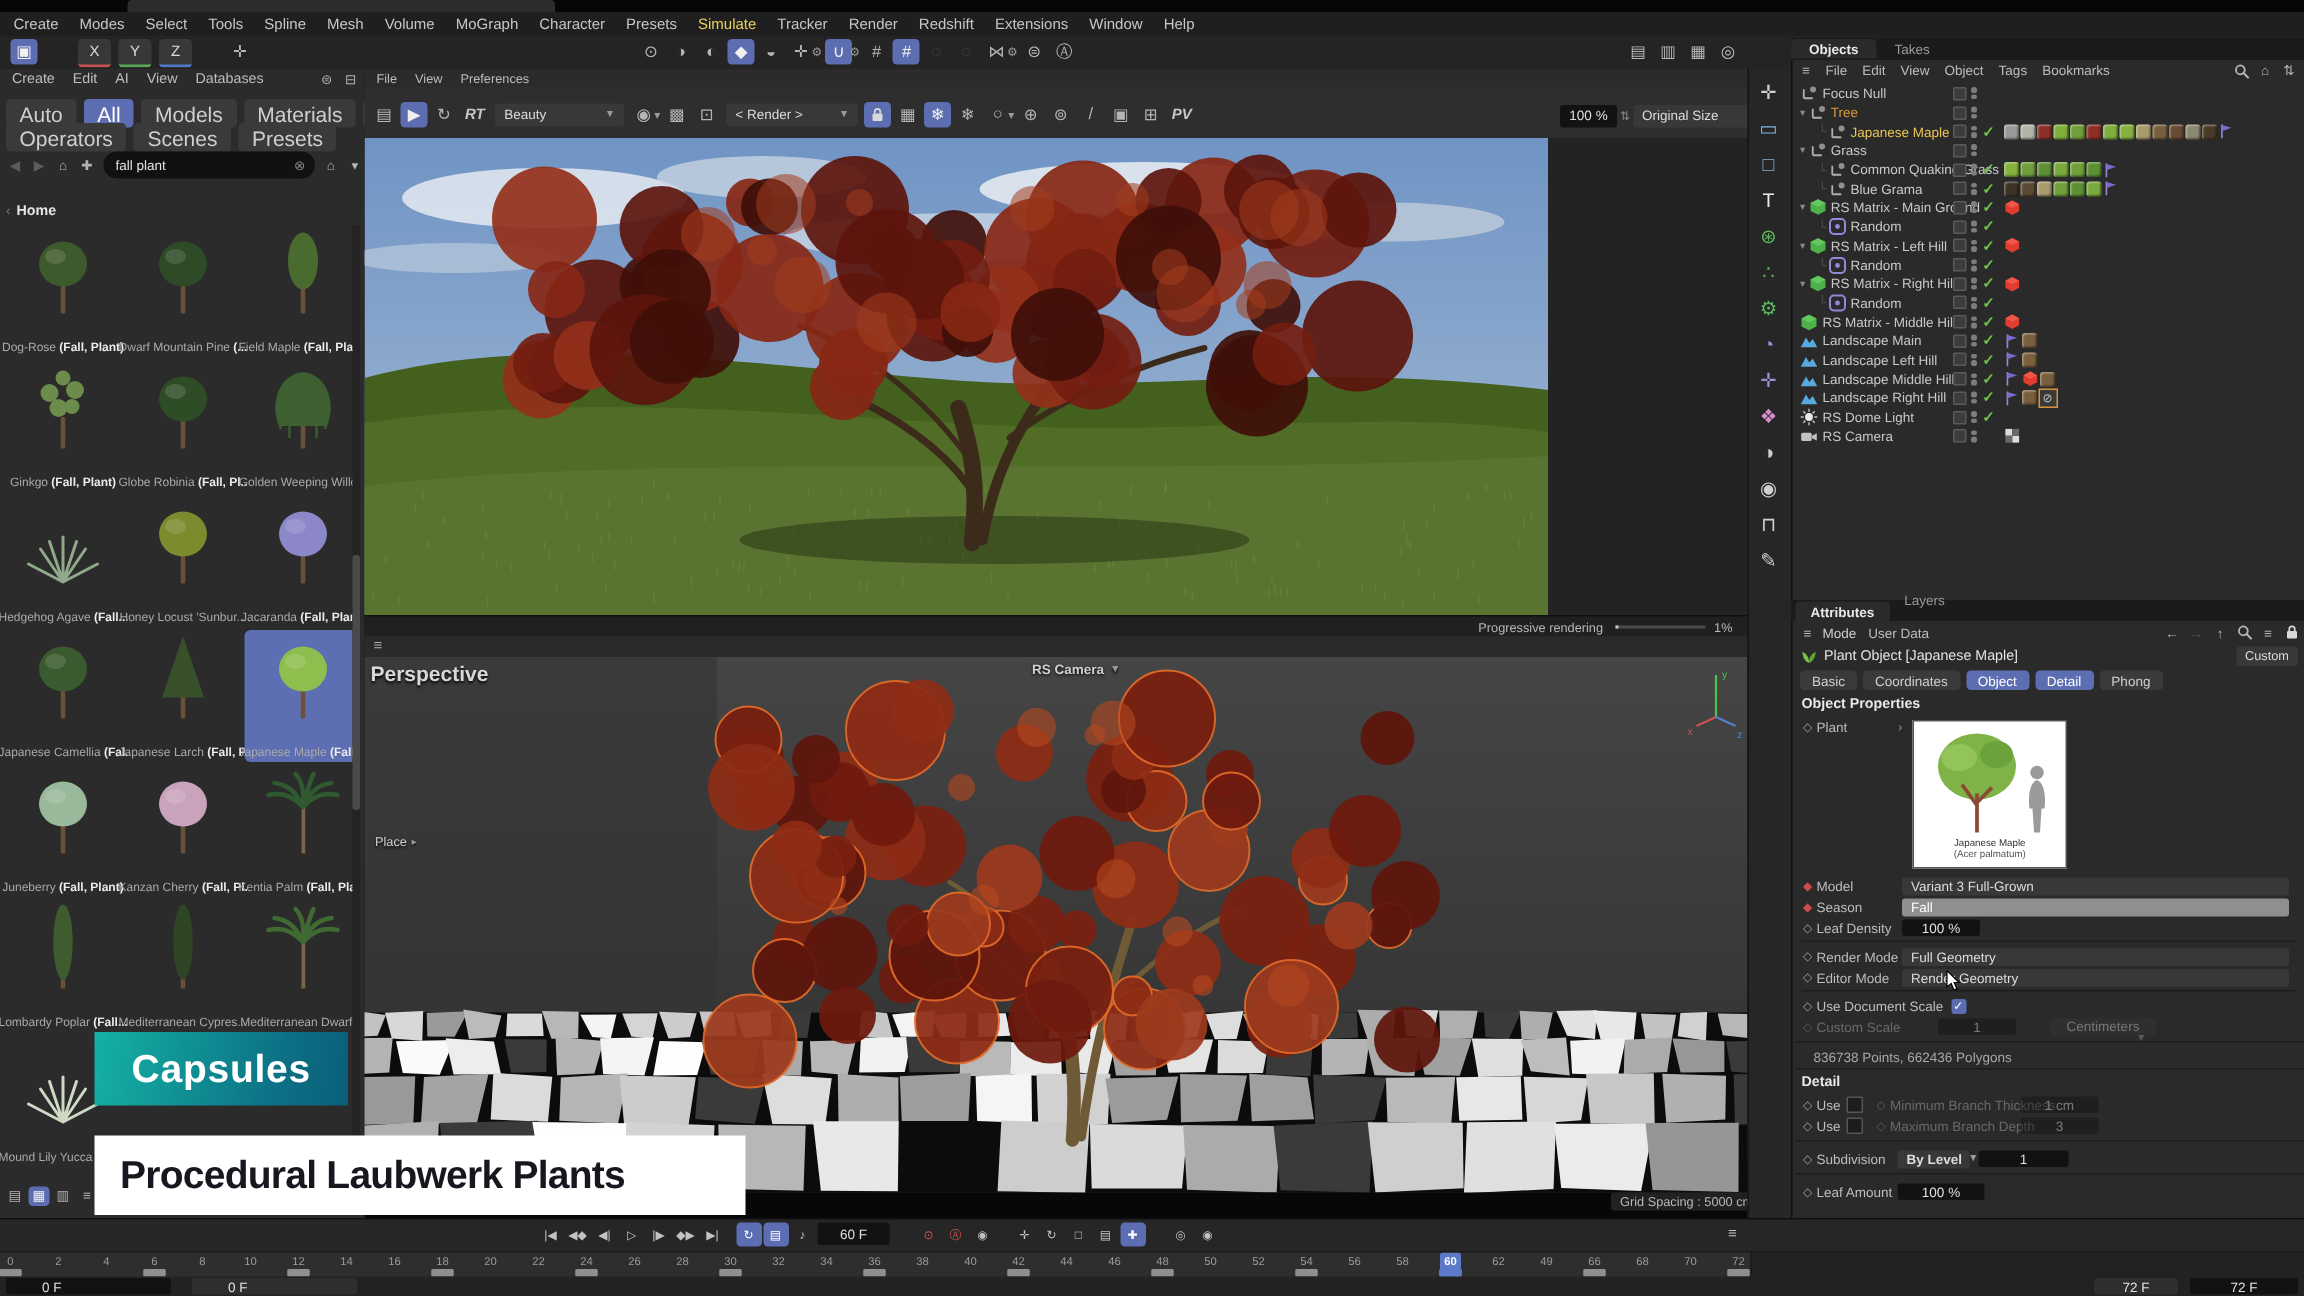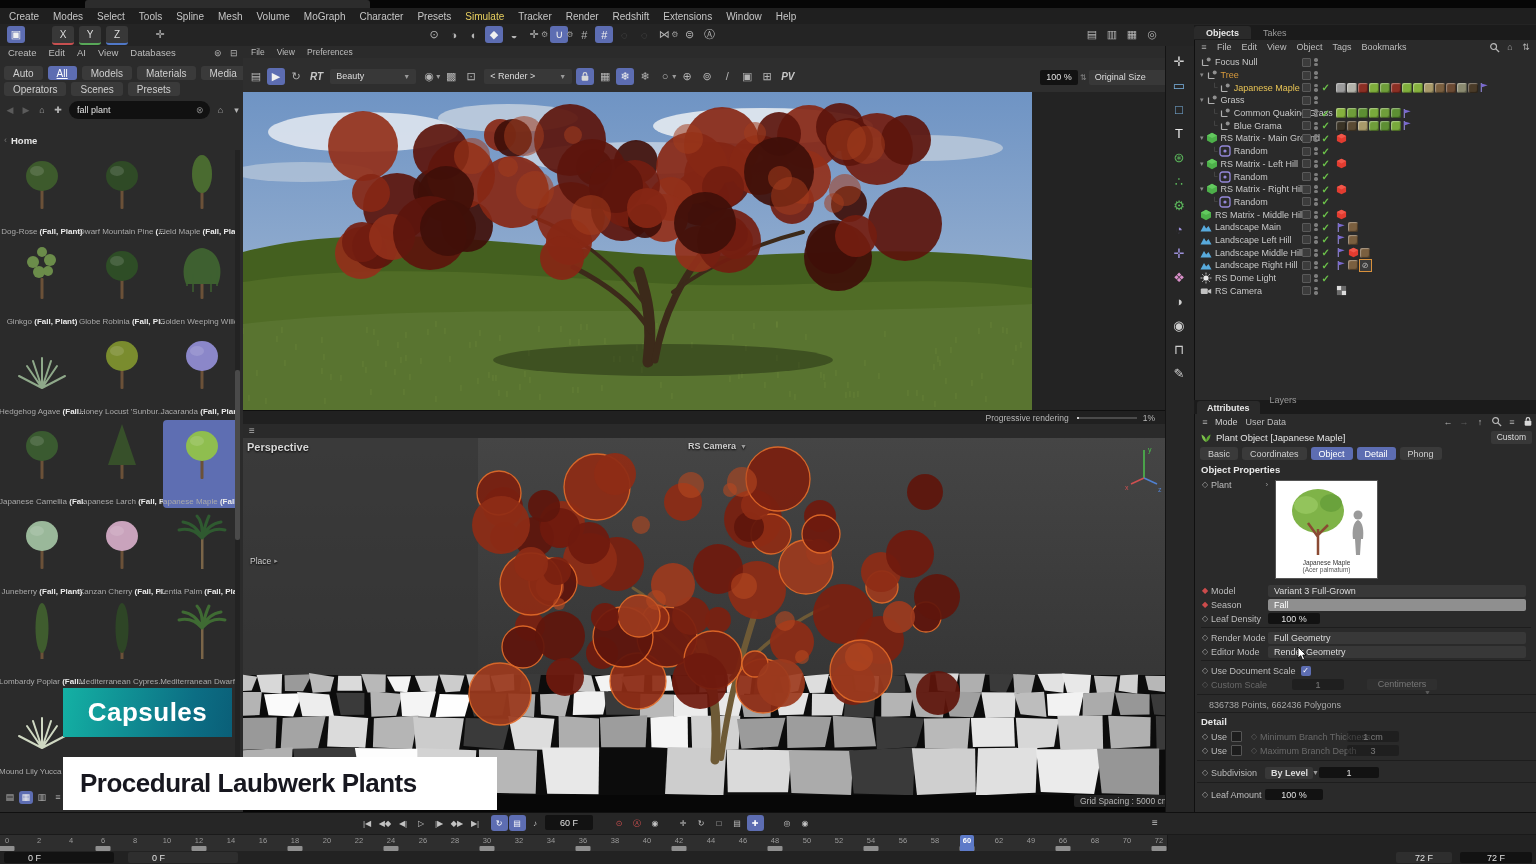--- a/index.html
+++ b/index.html
@@ -8,21 +8,21 @@
   .abs{position:absolute;}
   .row{display:flex;align-items:center;}
   .mi{padding:0 7px;font-size:10px;color:#c6c6c6;white-space:nowrap;}
   .mi.active{color:#e8d060;}
   .smi{padding:0 6px;font-size:9.5px;color:#bdbdbd;white-space:nowrap;}
   .icon{display:inline-flex;align-items:center;justify-content:center;width:18px;height:17px;font-size:11px;color:#b4b4b4;border-radius:3px;margin:0 1px;flex:0 0 auto;}
   .icon.sm{width:14px;height:13px;font-size:9px;}
   .icon.active{background:#5d6db2;color:#f0f0f0;}
   .icon.dim{opacity:.35;}
   .gear{font-size:8px;color:#9a9a9a;margin-left:-3px;margin-right:1px;}
-  .ftab{background:#3a3a3a;border-radius:3px;padding:1.5px 9px;font-size:10px;color:#cfcfcf;margin-right:5px;white-space:nowrap;text-align:center;}
+  .ftab{background:#3a3a3a;border-radius:3px;padding:1.5px 9px;font-size:14px;color:#cfcfcf;margin-right:5px;white-space:nowrap;text-align:center;}
   .ftab.active{background:#5d6db2;color:#fff;text-decoration:underline;}
   .well{background:#121212;border-radius:2px;color:#e0e0e0;font-size:9px;display:flex;align-items:center;justify-content:center;}
   .pill{background:#383838;border-radius:2px;color:#dcdcdc;font-size:9px;display:flex;align-items:center;padding:0 6px;white-space:nowrap;}
   .dd-caret{margin-left:auto;font-size:7px;color:#9a9a9a;padding-left:4px;}
   .plantgrid{display:grid;grid-template-columns:repeat(3,79px);grid-auto-rows:90px;column-gap:1px;padding:0 0 0 3px;}
   .pcell{position:relative;width:78px;height:88px;border-radius:4px;}
   .pcell.sel{background:#5e6eb2;}
   .pcell .plabel{position:absolute;left:-4px;right:-4px;bottom:2px;font-size:8px;color:#aaa;text-align:center;white-space:nowrap;overflow:hidden;}
   .pcell .plabel .b{color:#ececec;font-weight:bold;}
   .otr{position:relative;height:12.7px;display:flex;align-items:center;font-size:9px;color:#c8c8c8;white-space:nowrap;}
@@ -845,21 +845,21 @@
       <circle cx="499" cy="44" r="15" fill="#b5481f" opacity="0.6"></circle>
       <g>
         <path d="M901 40 V12" stroke="#4cc24c" stroke-width="1.5"></path>
         <path d="M901 40 L888 46" stroke="#d05050" stroke-width="1.5"></path>
         <path d="M901 40 L914 46" stroke="#5080d0" stroke-width="1.5"></path>
         <text x="905" y="14" font-size="7" fill="#4cc24c">y</text>
         <text x="882" y="52" font-size="7" fill="#d05050">x</text>
         <text x="915" y="54" font-size="7" fill="#5080d0">z</text>
       </g>
     </svg>
-  <div class="abs" style="left:247px;top:441px;color:#d8d8d8;font-size:11px;font-weight:bold;text-shadow:0 1px 2px #000;">Perspective</div>
+  <div class="abs" style="left:247px;top:441px;color:#d8d8d8;font-size:14px;font-weight:bold;text-shadow:0 1px 2px #000;">Perspective</div>
   <div class="abs row" style="left:688px;top:441px;text-shadow:0 1px 2px #000;">
     <span style="color:#cfcfcf;font-size:9px;font-weight:bold;">RS Camera</span>
     <span style="color:#9a9a9a;font-size:7px;margin-left:4px;">▼</span>
   </div>
   <div class="abs row" style="left:250px;top:556px;text-shadow:0 1px 2px #000;">
     <span style="color:#d0d0d0;font-size:8.5px;">Place</span>
     <span style="color:#9a9a9a;font-size:7px;margin-left:3px;">▸</span>
   </div>
   <div class="abs" style="left:1074px;top:795px;padding:1px 6px;background:rgba(40,40,40,.8);border-radius:2px;color:#b8b8b8;font-size:8.5px;">Grid Spacing : 5000 cm</div>
 

